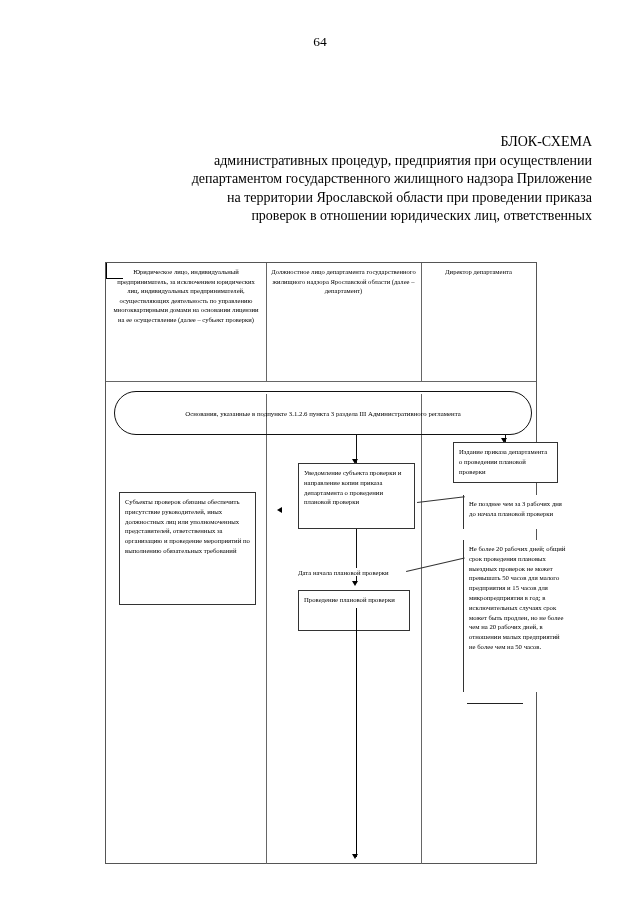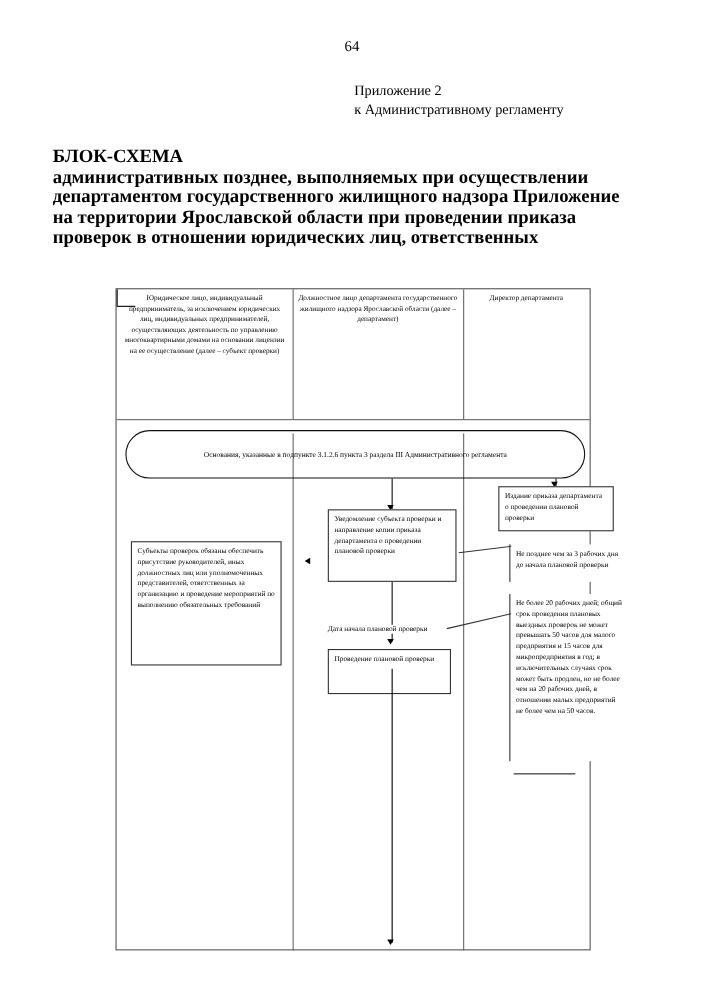--- a/index.html
+++ b/index.html
@@ -14,21 +14,21 @@
     position:absolute;left:0;top:34px;width:640px;text-align:center;
     font-size:13.5px;
   }
   .appendix{
     position:absolute;left:322px;top:73px;font-size:13px;line-height:18px;
   }
   .appendix div{white-space:nowrap;}
 
   .doc-title{
     position:absolute;left:48px;top:133px;width:544px;
-    text-align:left;font-weight:bold;font-size:17px;line-height:18.6px;
+    text-align:right;font-weight:normal;font-size:14px;line-height:18.6px;
   }
 
   
   .chart-table{
     position:absolute;left:105px;top:262px;width:432px;height:602px;
     border:1.3px solid #555;box-sizing:border-box;
   }
   .col-sep{position:absolute;top:0;width:0;border-left:1px solid #666;}
   .sep1{left:160px;height:118px;}
   .sep2{left:315px;height:118px;}
@@ -108,28 +108,24 @@
   .d1{left:311px;top:239px;width:48px;transform:rotate(-7deg);}
   .d2{left:300px;top:308px;width:60px;transform:rotate(-13deg);}
 </style>
 </head>
 <body>
 
 <div class="page">
 
   <div class="page-number">64</div>
 
-  <div class="appendix">
-    <div>Приложение 2</div>
-    <div>к Административному регламенту</div>
-  </div>
 
   <div class="doc-title">
     <div>БЛОК-СХЕМА</div>
-    <div>административных позднее, выполняемых при осуществлении</div>
+    <div>административных процедур, предприятия при осуществлении</div>
     <div>департаментом государственного жилищного надзора Приложение</div>
     <div>на территории Ярославской области при проведении приказа</div>
     <div>проверок в отношении юридических лиц, ответственных</div>
   </div>
 
   <div class="chart-table">
 
     <div class="col-sep sep1"></div>
     <div class="col-sep sep2"></div>
     <div class="row-sep"></div>

